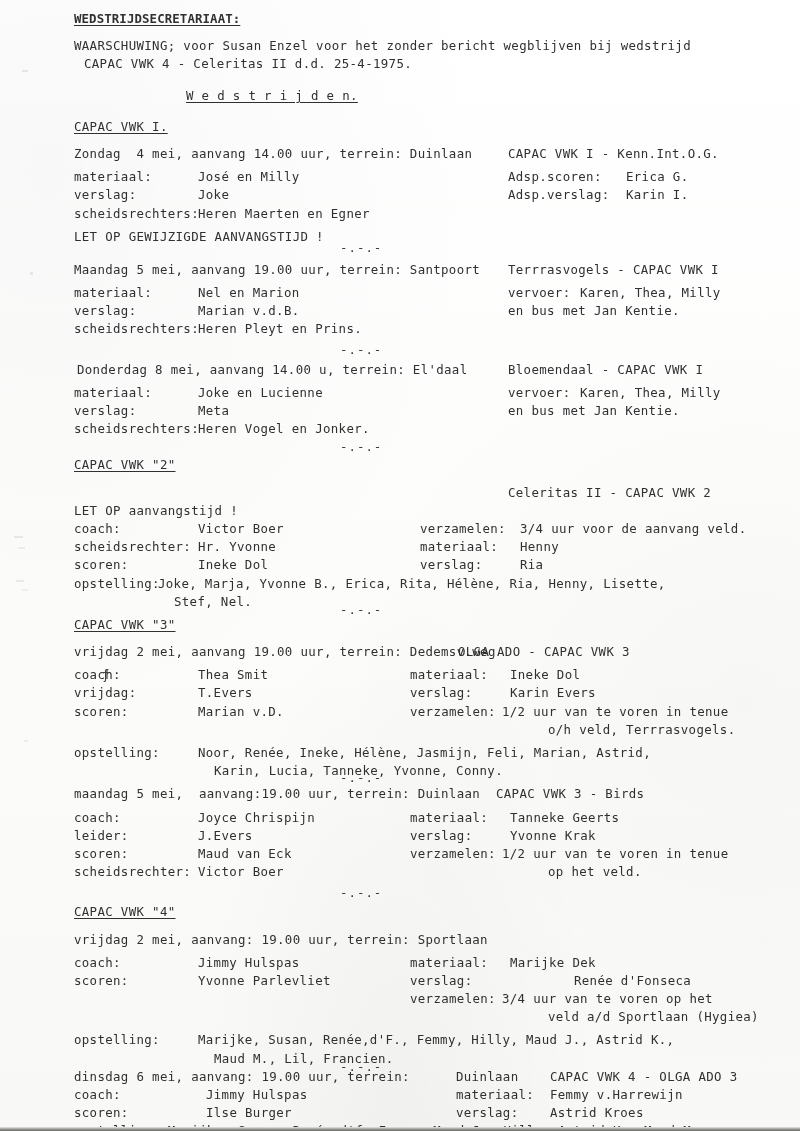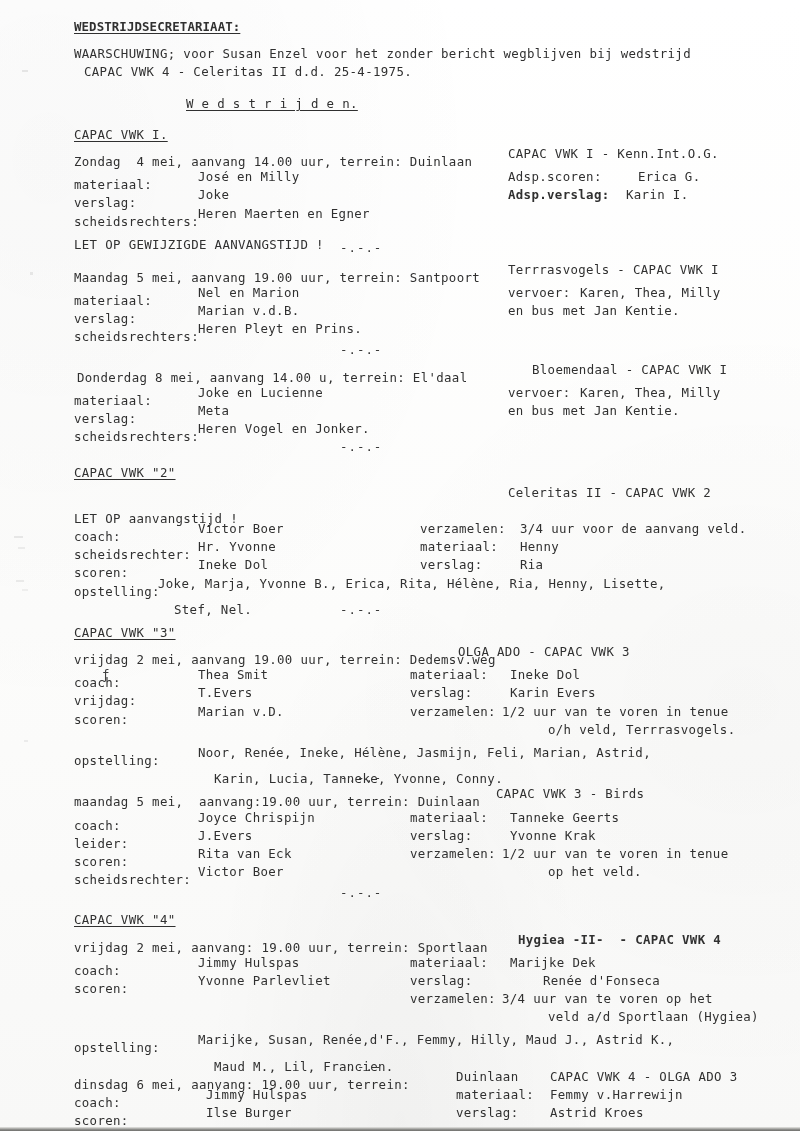--- a/index.html
+++ b/index.html
@@ -44,21 +44,21 @@
     letter-spacing: 0.35px;
     color: #303030;
   }
   .ln.gap { height: 9px; }
   .ln.gap-sm { height: 5px; }
   .ln.gap-lg { height: 13px; }
 
   .col-l {
     position: absolute;
     left: 0;
-    top: 8px;
+    top: 0;
     white-space: pre;
     padding-left: 16px;
   }
   .col-r {
     position: absolute;
     top: 0;
     white-space: pre;
   }
   .uline {
     text-decoration: underline;
@@ -139,26 +139,26 @@
 
     <div class="ln">
       <span class="col-l">Zondag  4 mei, aanvang 14.00 uur, terrein: Duinlaan</span>
       <span class="col-r" style="left:450px;">CAPAC VWK I - Kenn.Int.O.G.</span>
     </div>
     <div class="ln gap-sm"></div>
     <div class="ln">
       <span class="col-l">materiaal:</span>
       <span class="col-r" style="left:140px;">José en Milly</span>
       <span class="col-r" style="left:450px;">Adsp.scoren:</span>
-      <span class="col-r" style="left:568px;margin-left:12px;">Erica G.</span>
+      <span class="col-r" style="left:568px;">Erica G.</span>
     </div>
     <div class="ln">
       <span class="col-l">verslag:</span>
       <span class="col-r" style="left:140px;">Joke</span>
-      <span class="col-r" style="left:450px;font-weight:bold;">Adsp.verslag:</span>
+      <span class="col-r" style="left:450px;">Adsp.verslag:</span>
       <span class="col-r" style="left:568px;">Karin I.</span>
     </div>
     <div class="ln">
       <span class="col-l">scheidsrechters:</span>
       <span class="col-r" style="left:140px;">Heren Maerten en Egner</span>
     </div>
     <div class="ln gap-sm"></div>
     <div class="ln">
       <span class="col-l">LET OP GEWIJZIGDE AANVANGSTIJD !</span>
     </div>
@@ -185,21 +185,21 @@
     <div class="ln">
       <span class="col-l">scheidsrechters:</span>
       <span class="col-r" style="left:140px;">Heren Pleyt en Prins.</span>
     </div>
     <div class="ln" style="height:22px;">
       <span class="sep" style="left:282px; top:2px;">-.-.-</span>
     </div>
 
     <div class="ln">
       <span class="col-l" style="left:3px;">Donderdag 8 mei, aanvang 14.00 u, terrein: El'daal</span>
-      <span class="col-r" style="left:450px;margin-left:24px;">Bloemendaal - CAPAC VWK I</span>
+      <span class="col-r" style="left:450px;">Bloemendaal - CAPAC VWK I</span>
     </div>
     <div class="ln gap-sm"></div>
     <div class="ln">
       <span class="col-l">materiaal:</span>
       <span class="col-r" style="left:140px;">Joke en Lucienne</span>
       <span class="col-r" style="left:450px;">vervoer:</span>
       <span class="col-r" style="left:522px;">Karen, Thea, Milly</span>
     </div>
     <div class="ln">
       <span class="col-l">verslag:</span>
@@ -306,53 +306,52 @@
       <span class="col-r" style="left:452px;">Tanneke Geerts</span>
     </div>
     <div class="ln">
       <span class="col-l">leider:</span>
       <span class="col-r" style="left:140px;">J.Evers</span>
       <span class="col-r" style="left:352px;">verslag:</span>
       <span class="col-r" style="left:452px;">Yvonne Krak</span>
     </div>
     <div class="ln">
       <span class="col-l">scoren:</span>
-      <span class="col-r" style="left:140px;">Rita van Eck</span>
+      <span class="col-r" style="left:140px;">Maud van Eck</span>
       <span class="col-r" style="left:352px;">verzamelen:</span>
       <span class="col-r" style="left:444px;">1/2 uur van te voren in tenue</span>
     </div>
     <div class="ln">
       <span class="col-l">scheidsrechter:</span>
       <span class="col-r" style="left:140px;">Victor Boer</span>
       <span class="col-r" style="left:490px;">op het veld.</span>
     </div>
     <div class="ln" style="height:22px;">
       <span class="sep" style="left:282px; top:3px;">-.-.-</span>
     </div>
 
     <div class="ln">
       <span class="col-l sect uline">CAPAC VWK "4"</span>
     </div>
     <div class="ln gap"></div>
     <div class="ln">
       <span class="col-l">vrijdag 2 mei, aanvang: 19.00 uur, terrein: Sportlaan</span>
-      <span class="col-r bold" style="left:460px;">Hygiea -II-  - CAPAC VWK 4</span>
     </div>
     <div class="ln gap-sm"></div>
     <div class="ln">
       <span class="col-l">coach:</span>
       <span class="col-r" style="left:140px;">Jimmy Hulspas</span>
       <span class="col-r" style="left:352px;">materiaal:</span>
       <span class="col-r" style="left:452px;">Marijke Dek</span>
     </div>
     <div class="ln">
       <span class="col-l">scoren:</span>
       <span class="col-r" style="left:140px;">Yvonne Parlevliet</span>
       <span class="col-r" style="left:352px;">verslag:</span>
-      <span class="col-r" style="left:445px;padding-left:40px;">Renée d'Fonseca</span>
+      <span class="col-r" style="left:476px;padding-left:40px;">Renée d'Fonseca</span>
     </div>
     <div class="ln">
       <span class="col-r" style="left:352px;">verzamelen:</span>
       <span class="col-r" style="left:444px;">3/4 uur van te voren op het</span>
     </div>
     <div class="ln">
       <span class="col-r" style="left:490px;">veld a/d Sportlaan (Hygiea)</span>
     </div>
     <div class="ln gap-sm"></div>
     <div class="ln">

